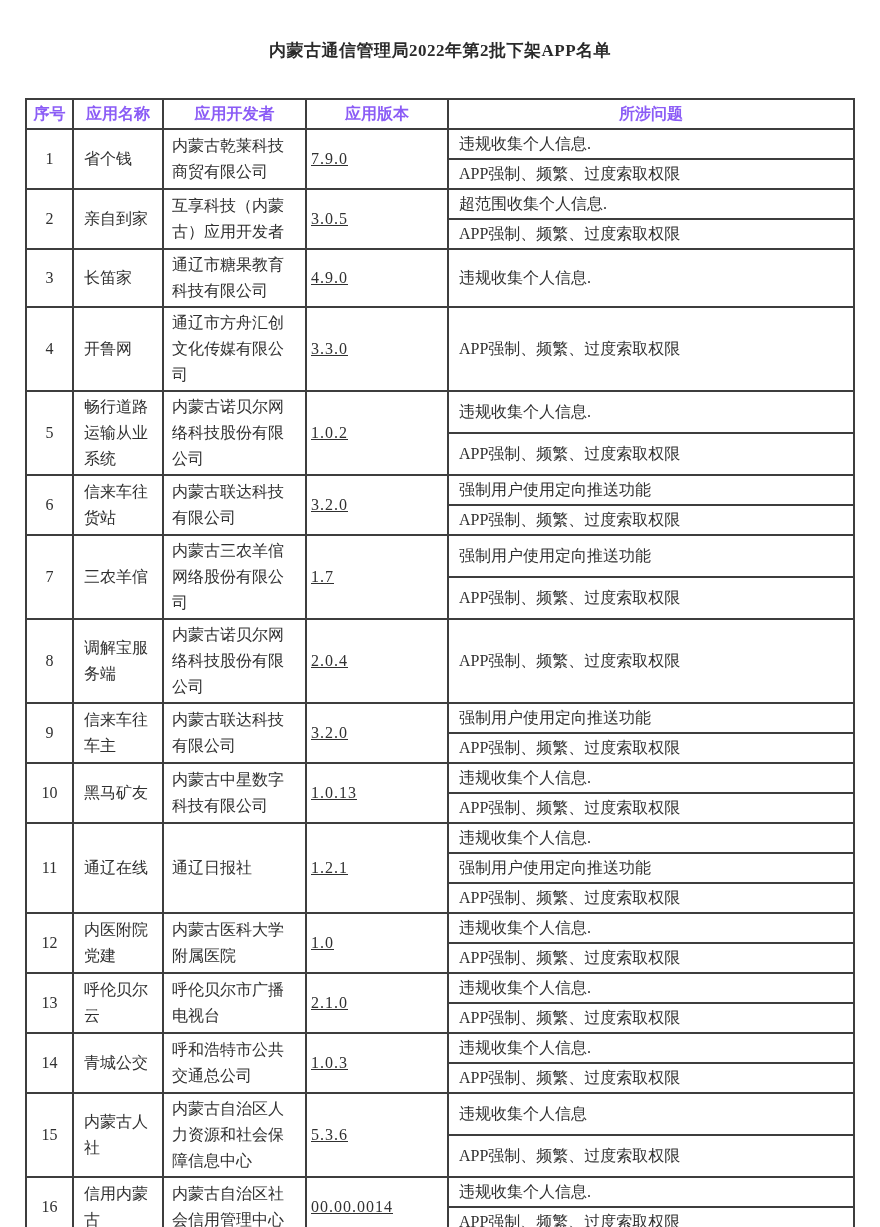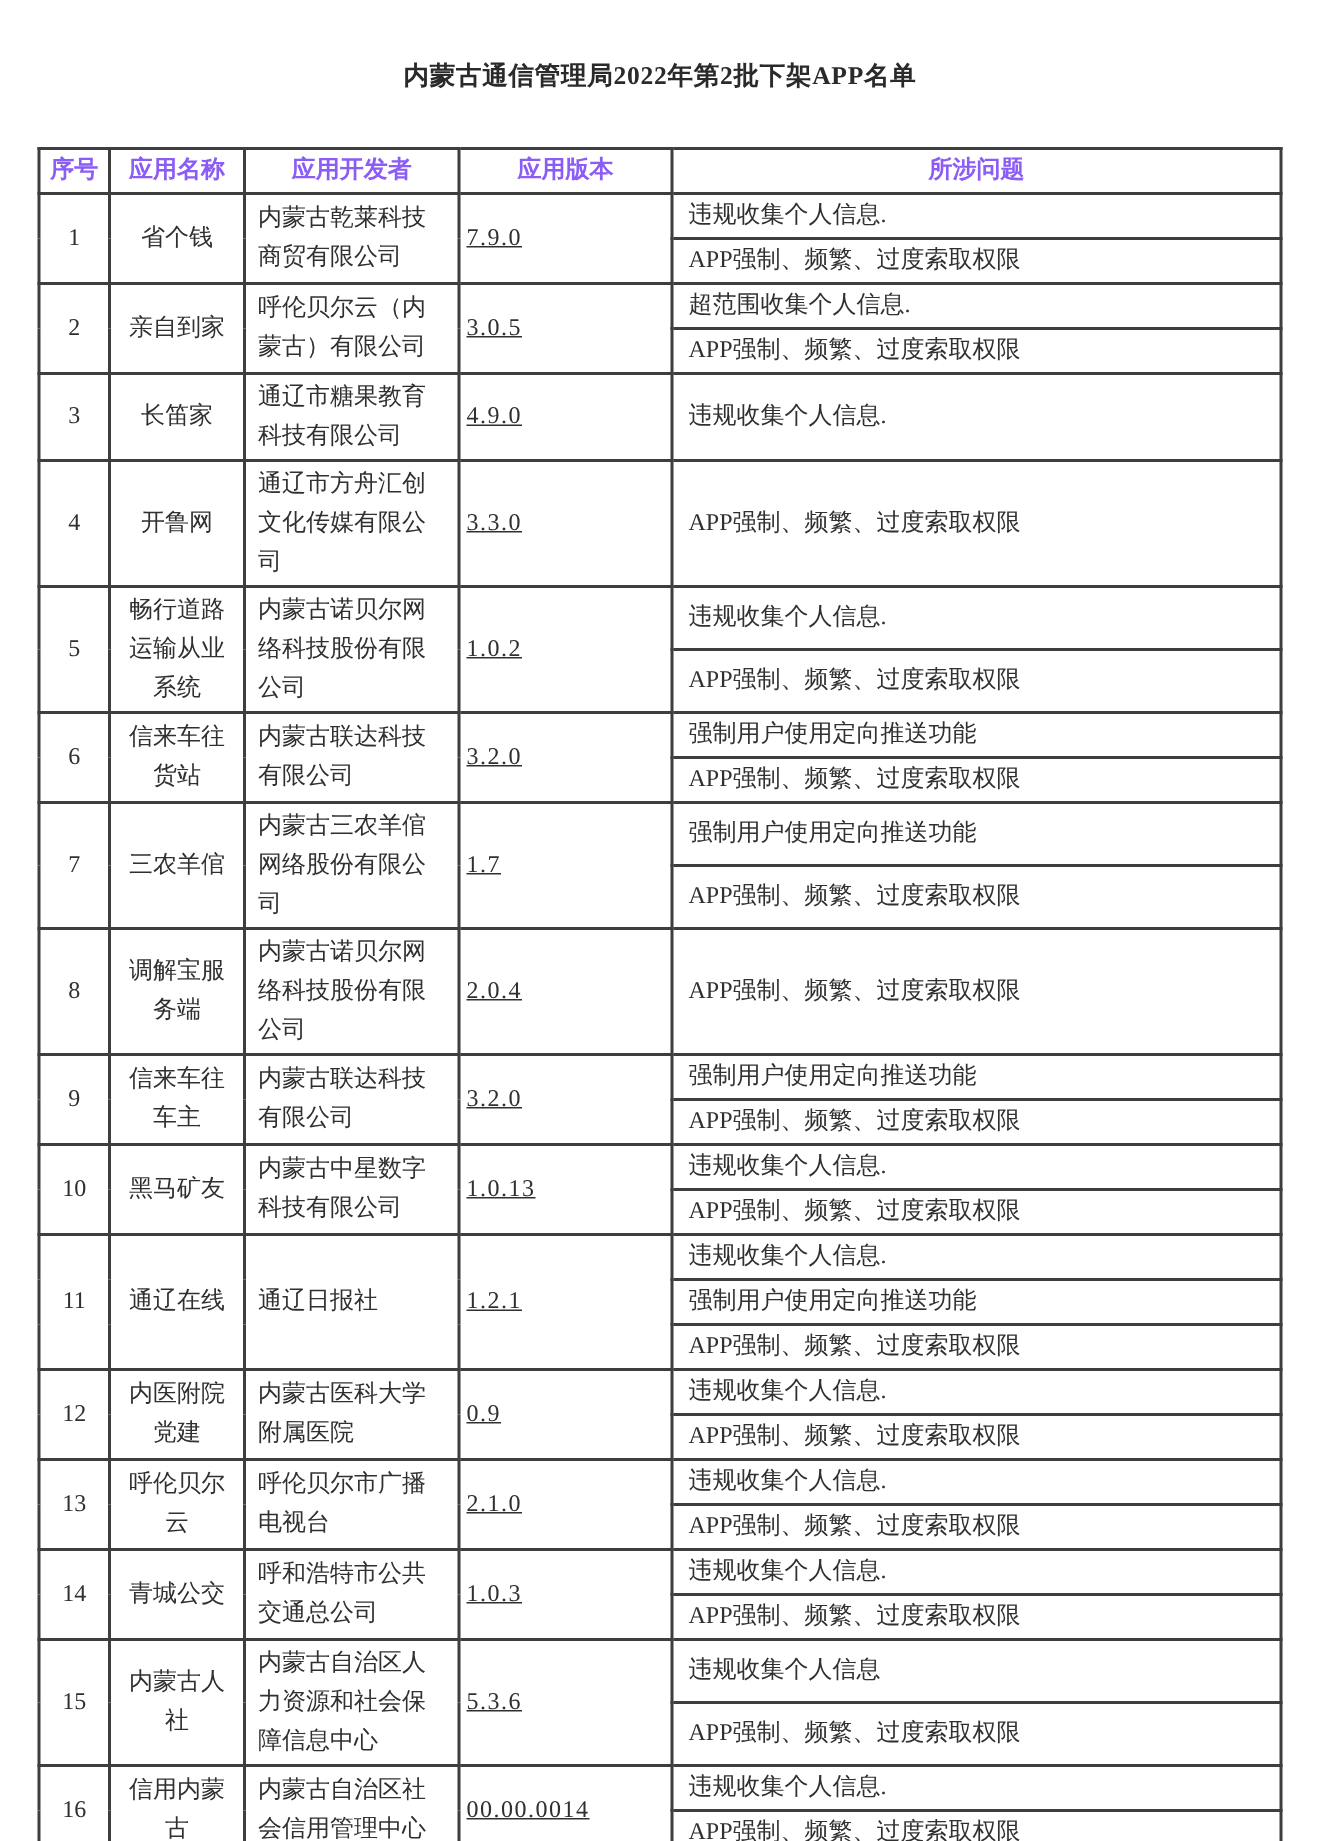--- a/index.html
+++ b/index.html
@@ -47,21 +47,20 @@
     height: 28px;
     padding: 1px 2px;
     text-align: center;
     color: #8b5cf6;
   }
   td.col-no {
     text-align: center;
     padding: 1px 2px;
   }
   td.col-name {
-    text-align: center;
     padding: 1px 10px;
     margin-left: 24px;
   }
   td.col-developer {
     text-align: left;
     padding: 2px 8px;
   }
   td.col-version {
     padding: 1px 4px;
     letter-spacing: 1px;
@@ -103,21 +102,21 @@
           <td rowspan="2" class="col-developer">内蒙古乾莱科技商贸有限公司</td>
           <td rowspan="2" class="col-version">7.9.0</td>
           <td class="col-issue">违规收集个人信息.</td>
         </tr>
         <tr>
           <td class="col-issue">APP强制、频繁、过度索取权限</td>
         </tr>
         <tr>
           <td rowspan="2" class="col-no">2</td>
           <td rowspan="2" class="col-name">亲自到家</td>
-          <td rowspan="2" class="col-developer">呼伦贝尔云（内蒙古）有限公司</td>
+          <td rowspan="2" class="col-developer">互享科技（内蒙古）应用开发者</td>
           <td rowspan="2" class="col-version">3.0.5</td>
           <td class="col-issue">超范围收集个人信息.</td>
         </tr>
         <tr>
           <td class="col-issue">APP强制、频繁、过度索取权限</td>
         </tr>
         <tr>
           <td rowspan="1" class="col-no">3</td>
           <td rowspan="1" class="col-name">长笛家</td>
           <td rowspan="1" class="col-developer">通辽市糖果教育科技有限公司</td>
@@ -198,21 +197,21 @@
         <tr>
           <td class="col-issue">强制用户使用定向推送功能</td>
         </tr>
         <tr>
           <td class="col-issue">APP强制、频繁、过度索取权限</td>
         </tr>
         <tr>
           <td rowspan="2" class="col-no">12</td>
           <td rowspan="2" class="col-name">内医附院党建</td>
           <td rowspan="2" class="col-developer">内蒙古医科大学附属医院</td>
-          <td rowspan="2" class="col-version">0.9</td>
+          <td rowspan="2" class="col-version">1.0</td>
           <td class="col-issue">违规收集个人信息.</td>
         </tr>
         <tr>
           <td class="col-issue">APP强制、频繁、过度索取权限</td>
         </tr>
         <tr>
           <td rowspan="2" class="col-no">13</td>
           <td rowspan="2" class="col-name">呼伦贝尔云</td>
           <td rowspan="2" class="col-developer">呼伦贝尔市广播电视台</td>
           <td rowspan="2" class="col-version">2.1.0</td>

